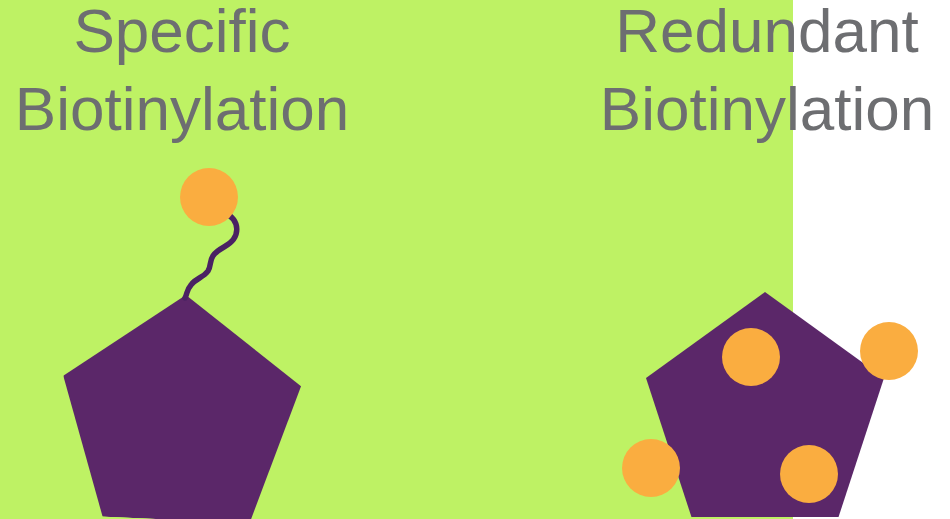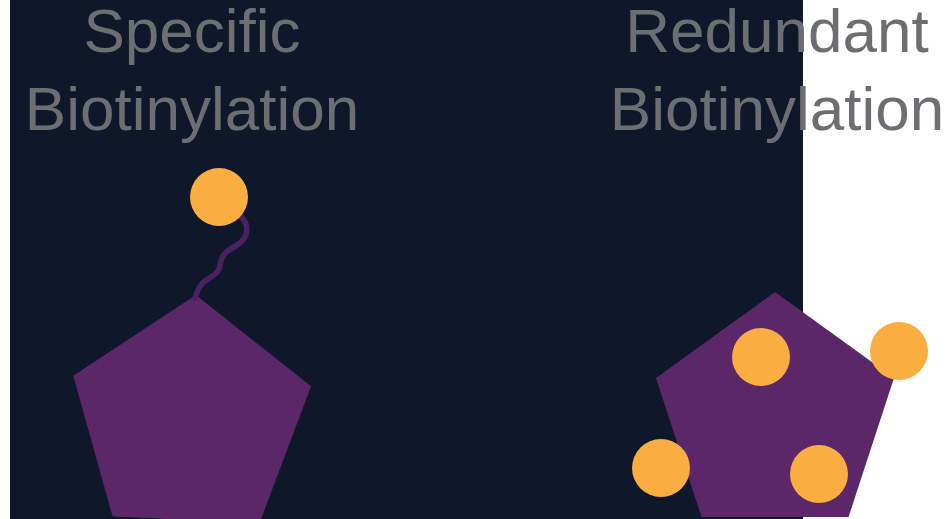--- a/index.html
+++ b/index.html
@@ -8,22 +8,21 @@
     width: 950px;
     height: 519px;
     overflow: hidden;
     background: #ffffff;
     font-family: "Liberation Sans", "DejaVu Sans", sans-serif;
   }
   .canvas {
     position: relative;
     width: 793px;
     height: 519px;
-    background: #0f172a;
-    margin-left: 10px;
+    background: #bef264;
   }
   .panel-title {
     position: absolute;
     top: -8px;
     width: 364px;
     text-align: center;
     font-size: 62px;
     line-height: 78px;
     font-weight: 400;
     color: #6D6E71;

